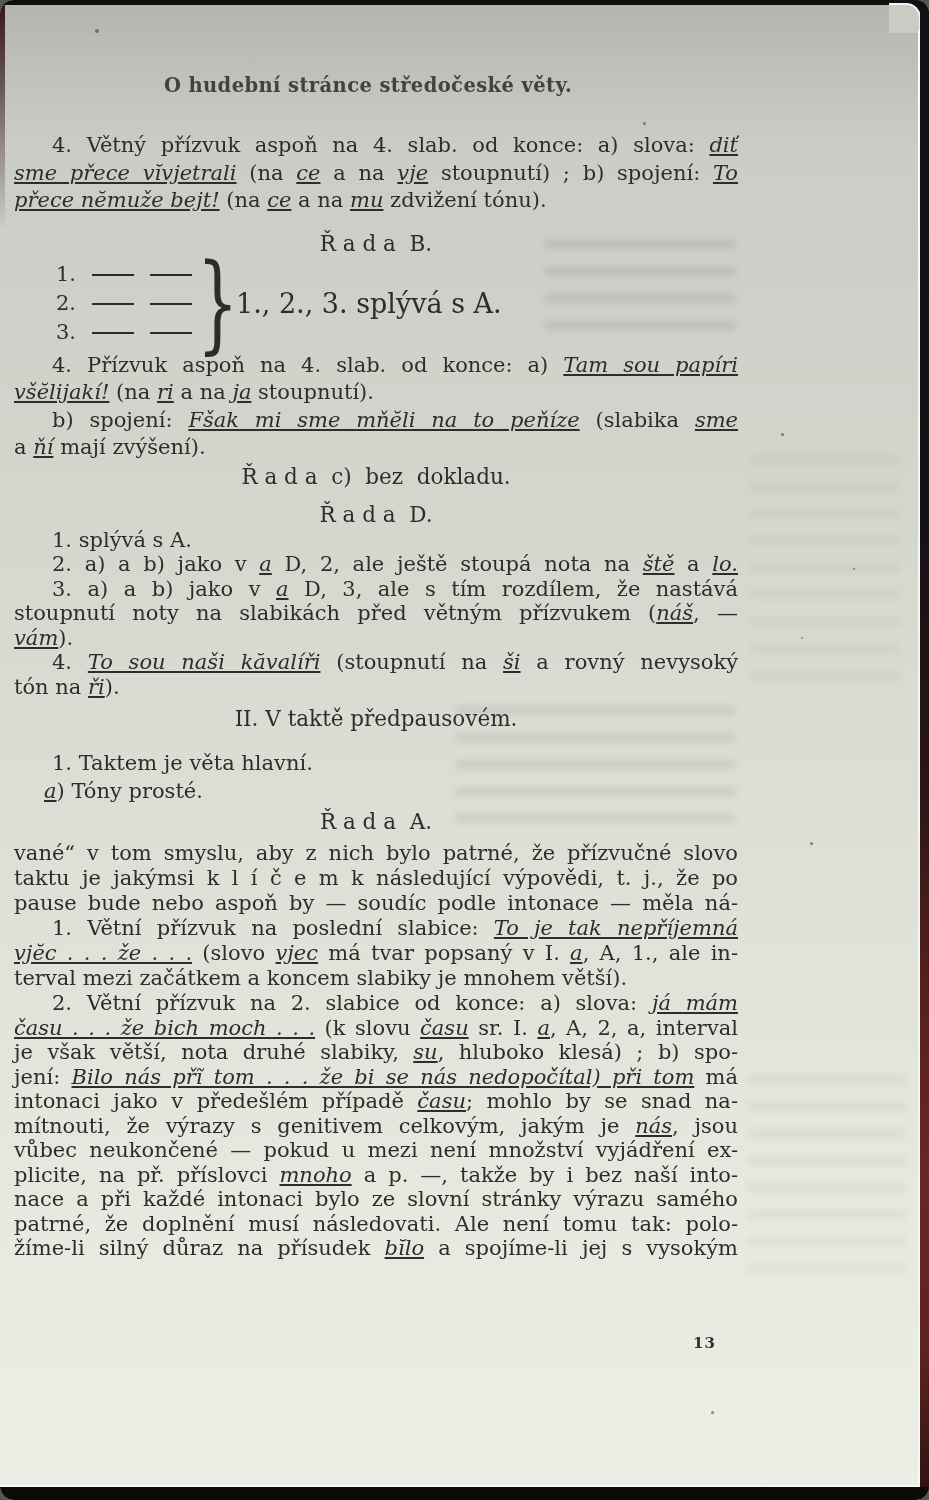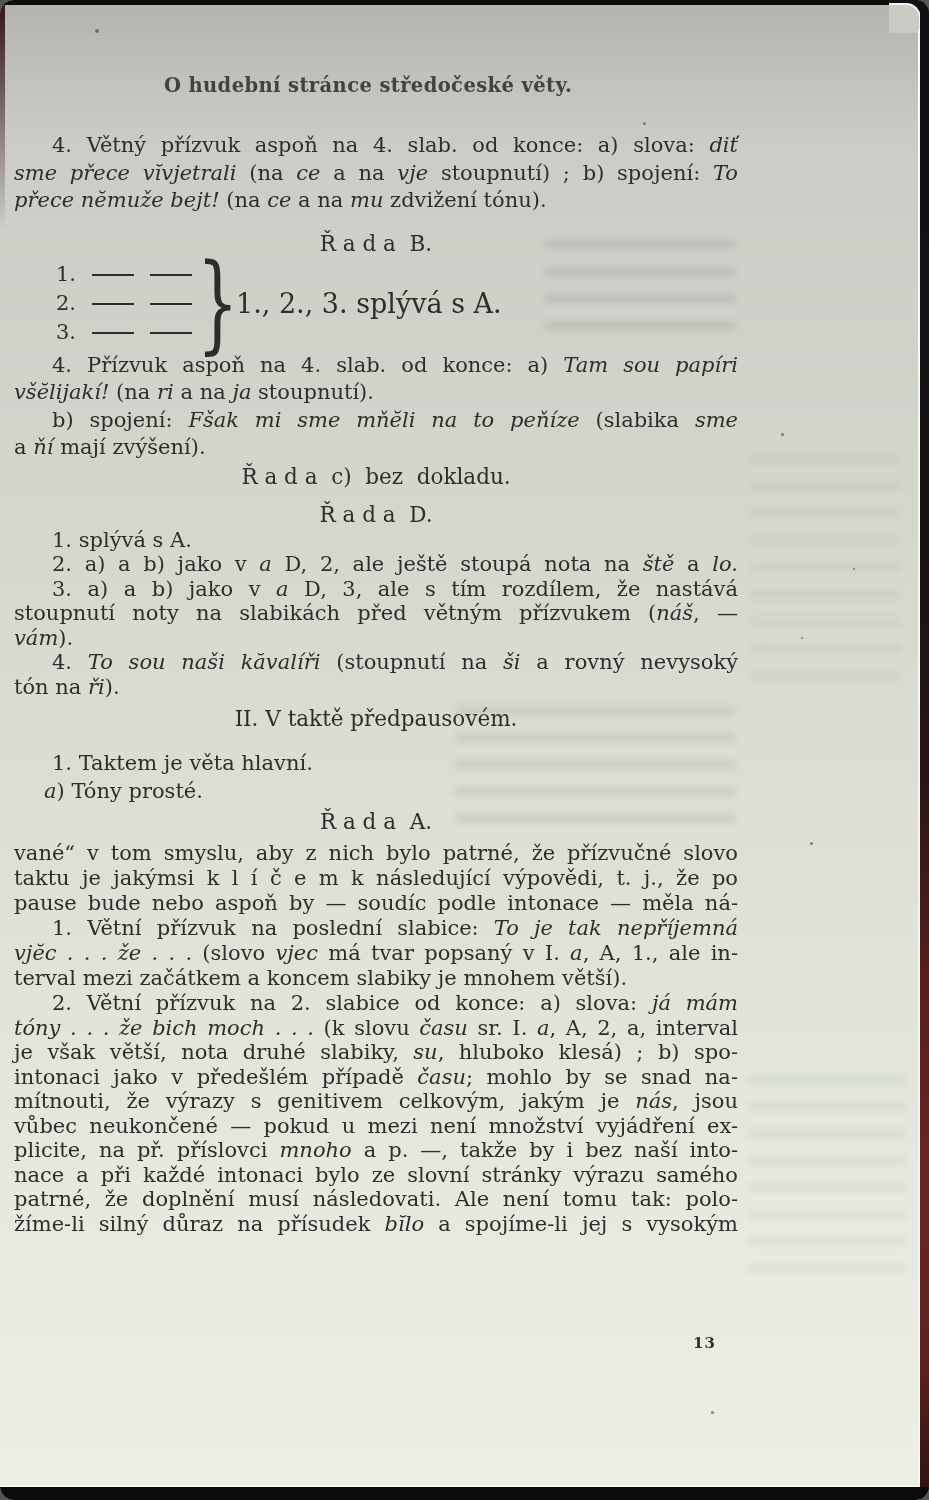--- a/index.html
+++ b/index.html
@@ -29,21 +29,21 @@
   
   .flow{position:absolute;left:14px;top:0;width:724px;color:#302d28;font-size:21px;line-height:27.5px;}
   .blk{margin:0;}
   .heading{text-align:center;white-space:pre;font-size:21.5px;line-height:26px;}
   .ln{min-height:1em;}
   .jl{text-align:justify;text-align-last:justify;}
   .ind{text-indent:38px;}
   .ind2{text-indent:30px;}
   .tight .ln{line-height:24.5px;}
   .mid .ln{line-height:25px;}
-  i{font-style:italic;}
+  i{font-style:italic;text-decoration:underline;}
   .b0{margin-top:132px}.b1{margin-top:16px}.b2{margin-top:4px}.b3{margin-top:4px}
   .b4{margin-top:0}.b5{margin-top:2px}.b6{margin-top:12px}.b7{margin-top:0}
   .b8{margin-top:7px}.b9{margin-top:18px}.b10{margin-top:4px}.b11{margin-top:6px}
   .b12{margin-top:0}.b13{margin-top:0}
   
   .figure{position:relative;height:87px;}
   .fig-row{height:29px;display:flex;align-items:center;padding-left:42px;}
   .fig-num{width:28px;font-size:21px;}
   .dash{display:inline-block;width:42px;height:0;border-top:2.5px solid #2f2c27;
     margin-right:16px;margin-left:8px;}
@@ -131,22 +131,23 @@
         <div class="ln jl"><span>taktu je jakýmsi k l í č e m k následující výpovědi, t. j., že po</span></div>
         <div class="ln jl"><span>pause bude nebo aspoň by — soudíc podle intonace — měla ná-</span></div>
       </div>
       <div class="blk b12 mid">
         <div class="ln jl ind"><span>1. Větní přízvuk na poslední slabice: </span><i>To je tak nepříjemná</i></div>
         <div class="ln jl"><i>vjĕc . . . že . . .</i><span> (slovo </span><i>vjec</i><span> má tvar popsaný v I. </span><i>a</i><span>, A, 1., ale in-</span></div>
         <div class="ln"><span>terval mezi začátkem a koncem slabiky je mnohem větší).</span></div>
       </div>
       <div class="blk b13 tight">
         <div class="ln jl ind"><span>2. Větní přízvuk na 2. slabice od konce: a) slova: </span><i>já mám</i></div>
-        <div class="ln jl"><i>tóny . . . že bich moch . . .</i><span> (k slovu </span><i>času</i><span> sr. I. </span><i>a</i><span>, A, 2, a, interval</span></div>
+        <div class="ln jl"><i>času . . . že bich moch . . .</i><span> (k slovu </span><i>času</i><span> sr. I. </span><i>a</i><span>, A, 2, a, interval</span></div>
         <div class="ln jl"><span>je však větší, nota druhé slabiky, </span><i>su</i><span>, hluboko klesá) ; b) spo-</span></div>
+        <div class="ln jl"><span>jení: </span><i>Bilo nás přĩ tom . . . že bi se nás nedopočítal) při tom</i><span> má</span></div>
         <div class="ln jl"><span>intonaci jako v předešlém případě </span><i>času</i><span>; mohlo by se snad na-</span></div>
         <div class="ln jl"><span>mítnouti, že výrazy s genitivem celkovým, jakým je </span><i>nás</i><span>, jsou</span></div>
         <div class="ln jl"><span>vůbec neukončené — pokud u mezi není množství vyjádření ex-</span></div>
         <div class="ln jl"><span>plicite, na př. příslovci </span><i>mnoho</i><span> a p. —, takže by i bez naší into-</span></div>
         <div class="ln jl"><span>nace a při každé intonaci bylo ze slovní stránky výrazu samého</span></div>
         <div class="ln jl"><span>patrné, že doplnění musí následovati. Ale není tomu tak: polo-</span></div>
         <div class="ln jl"><span>žíme-li silný důraz na přísudek </span><i>bĭlo</i><span> a spojíme-li jej s vysokým</span></div>
       </div>
     </div>
 

